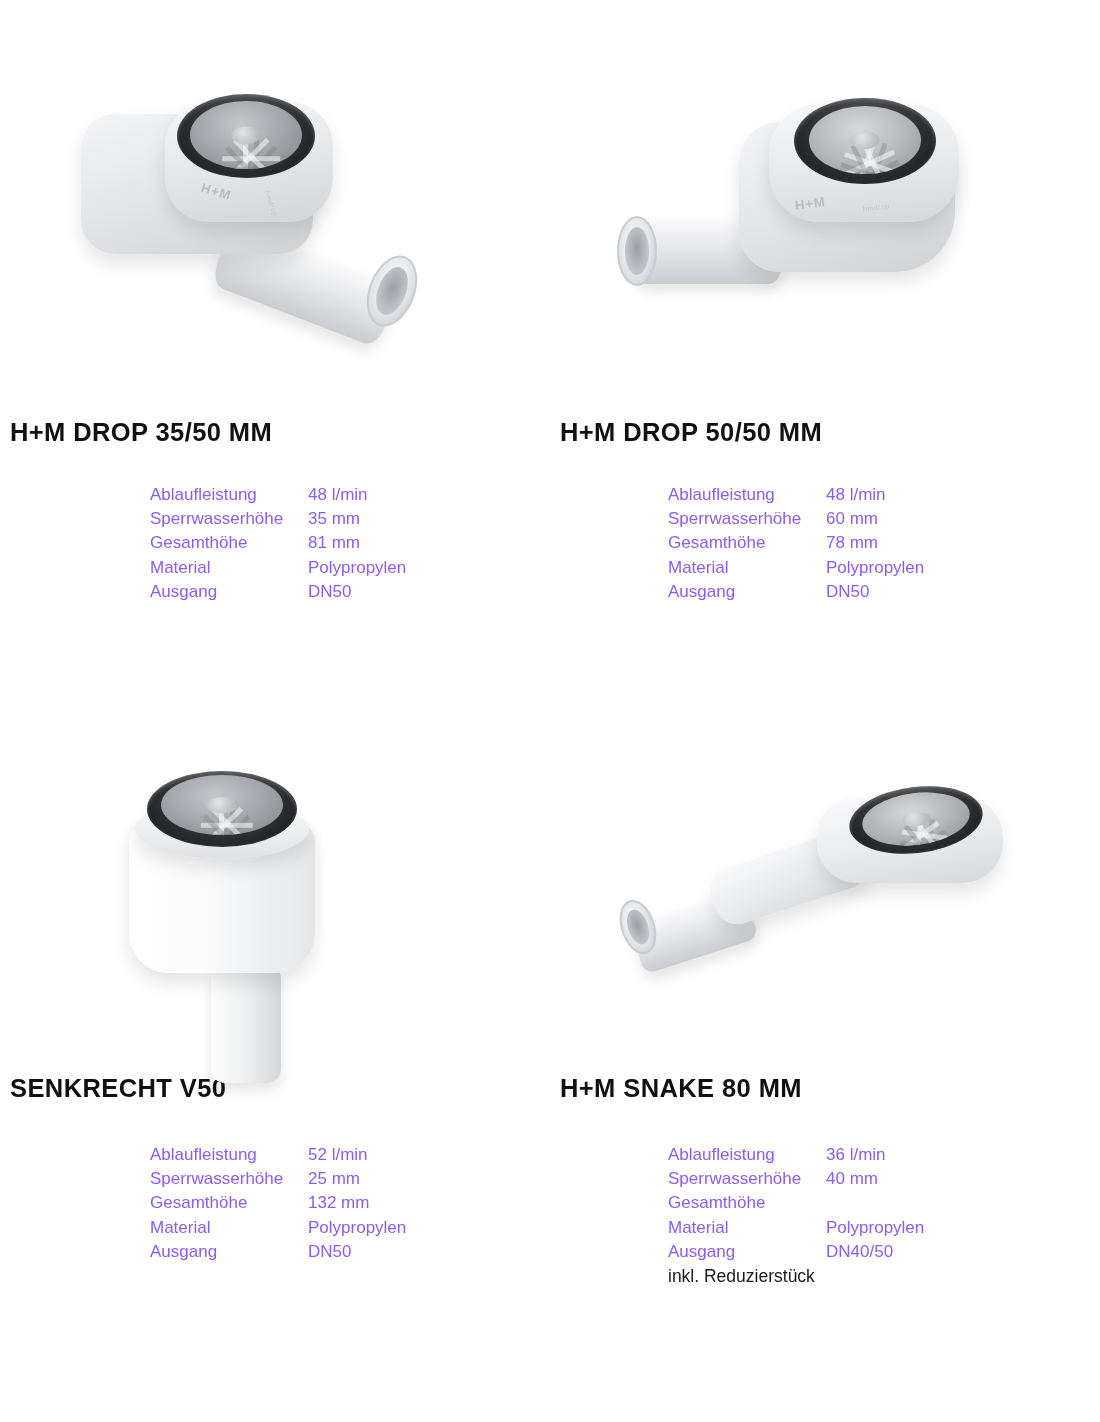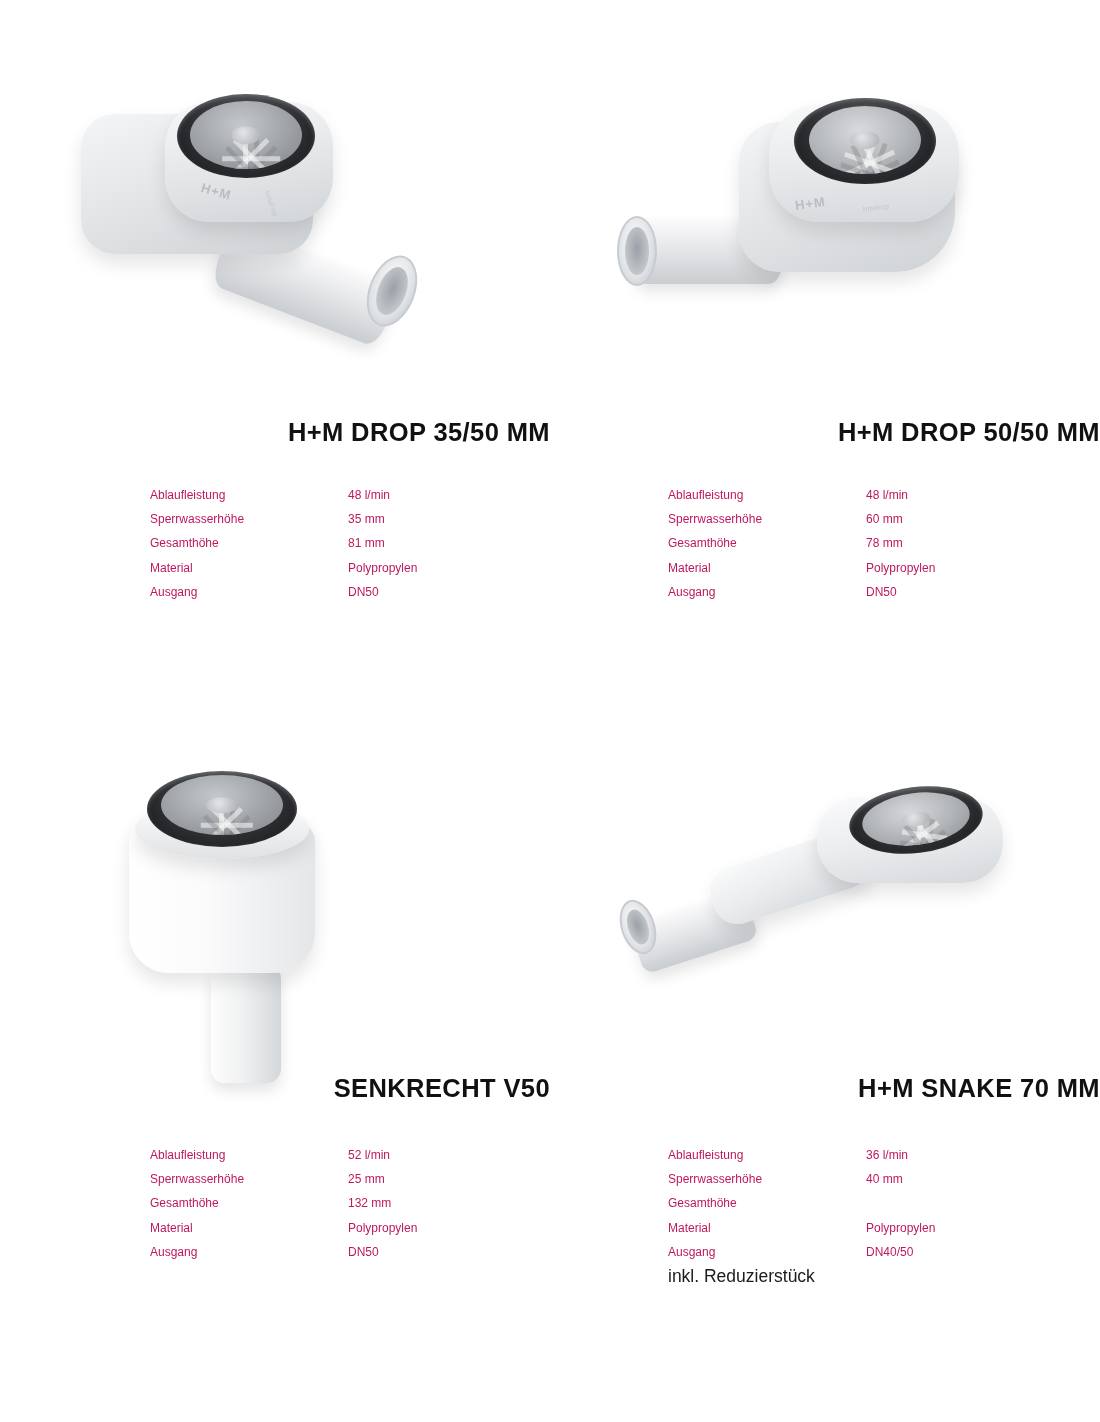--- a/index.html
+++ b/index.html
@@ -37,56 +37,55 @@
     box-sizing: border-box;
   }
   .image-area {
     position: relative;
     height: 390px;
     display: flex;
     align-items: center;
     justify-content: center;
   }
   .product-title {
-    text-align: right;
+    text-align: left;
     font-size: 25.5px;
     font-weight: bold;
     letter-spacing: 0.4px;
     margin-top: 6px;
     color: #111111;
   }
   .specs {
     margin: 36px 0 0 0;
     padding: 0 0 0 0;
     display: block;
   }
   .spec-row {
     display: flex;
-    font-size: 12px;
+    font-size: 17px;
     line-height: 24.2px;
-    color: #be185d;
-    gap: 40px;
+    color: #8b5cf6;
   }
   .spec-label {
     width: 158px;
     flex: none;
   }
   .spec-value {
     flex: 1;
   }
   .spec-note {
     font-size: 17.5px;
     line-height: 24.2px;
   }
   
   .cell-0 .specs, .cell-2 .specs { padding-left: 150px; }
   .cell-1 .specs, .cell-3 .specs { padding-left: 118px; }
   .cell-0 .product-title { padding-left: 10px; }
   .cell-1 .product-title { padding-left: 10px; }
-  .cell-2 .product-title { }
+  .cell-2 .product-title { padding-left: 10px; }
   .cell-3 .product-title { padding-left: 10px; }
 
   .cell-2 .image-area { height: 352px; margin-top: 22px; }
   .cell-3 .image-area { height: 352px; margin-top: 22px; }
   .cell-2 .specs { margin-top: 40px; }
   .cell-3 .specs { margin-top: 40px; }
 
   
   .prod {
     position: relative;
@@ -327,21 +326,21 @@
 
           <div class="seal-ring" style="left:228px; top:4px; width:134px; height:66px; transform: rotate(-7deg);"></div>
           <div class="grate" style="left:241px; top:10px; width:108px; height:52px; transform: rotate(-7deg); background: radial-gradient(ellipse at 45% 35%, #d6d8db 0%, #b0b3b6 55%, #8b8e91 100%);">
             <div class="spoke" style="transform: rotate(15deg);"></div>
             <div class="spoke" style="transform: rotate(60deg);"></div>
             <div class="spoke" style="transform: rotate(105deg);"></div>
             <div class="spoke" style="transform: rotate(150deg);"></div>
           </div>
         </div>
       </div>
-      <div class="product-title">H+M SNAKE 70 MM</div>
+      <div class="product-title">H+M SNAKE 80 MM</div>
       <div class="specs">
         <div class="spec-row">
           <span class="spec-label">Ablaufleistung</span>
           <span class="spec-value">36 l/min</span>
         </div>
         <div class="spec-row">
           <span class="spec-label">Sperrwasserhöhe</span>
           <span class="spec-value">40 mm</span>
         </div>
         <div class="spec-row">

